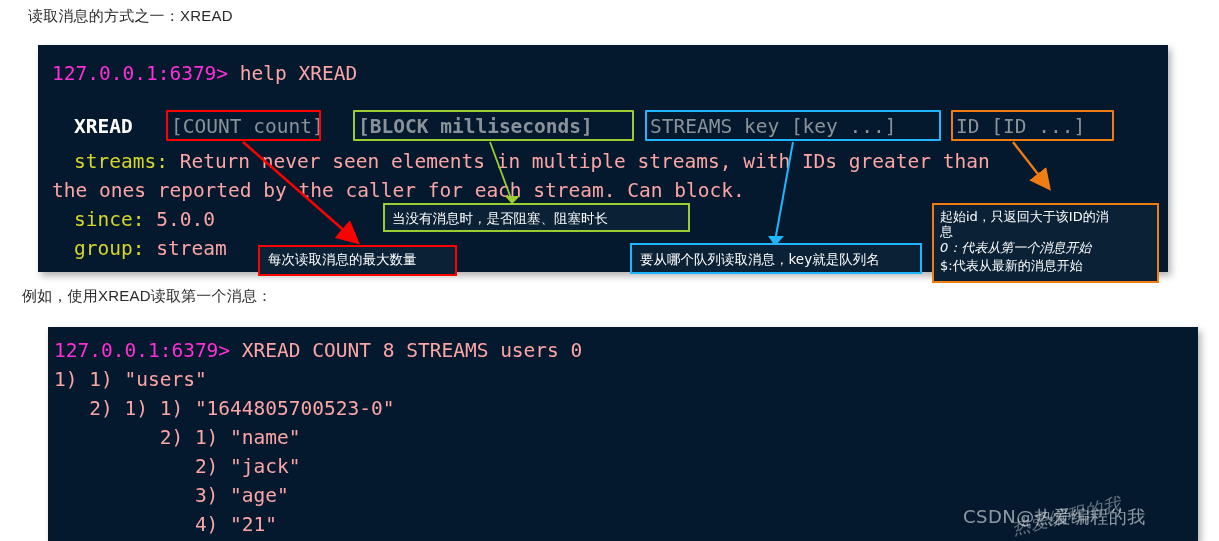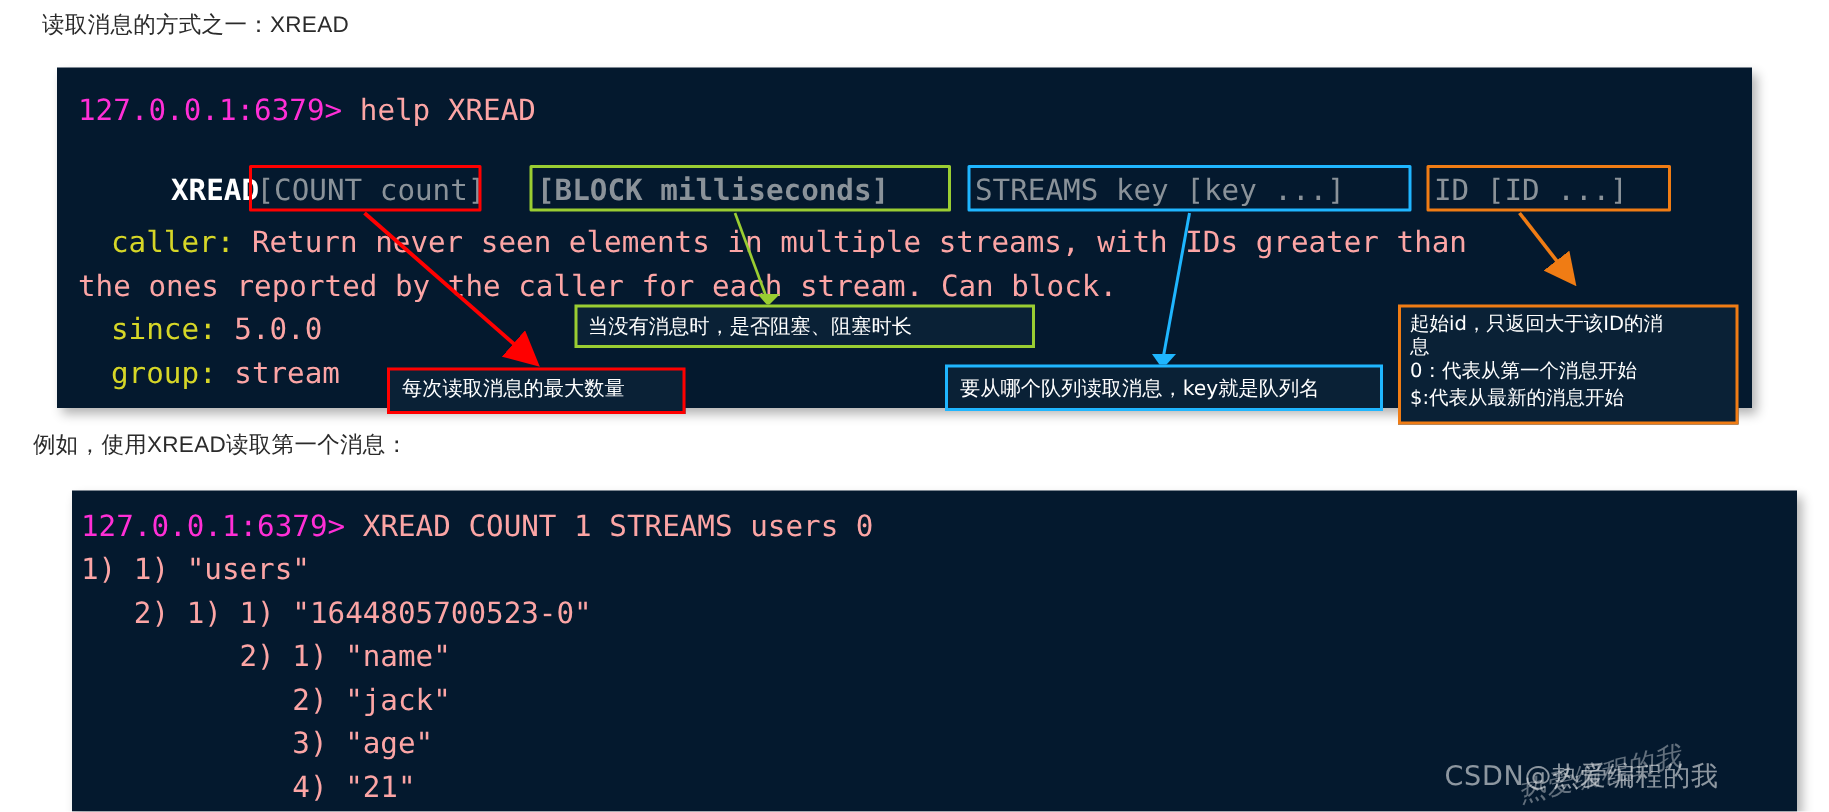--- a/index.html
+++ b/index.html
@@ -81,21 +81,21 @@
   #callout-count   { border-color: #ff0000;  left: 258px; top: 245px; width: 199px; height: 31px;
                      font-size: 13.5px; line-height: 24px; padding: 0 0 0 8px; }
   #callout-block   { border-color: #9acd32;  left: 383px; top: 203px; width: 307px; height: 29px;
                      font-size: 13.5px; line-height: 26px; padding: 0 0 0 7px; }
   #callout-streams { border-color: #1fb6ff;  left: 630px; top: 243px; width: 292px; height: 31px;
                      font-size: 13.5px; line-height: 28px; padding: 0 0 0 8px; }
   #callout-id      { border-color: #f07c14;  left: 932px; top: 203px; width: 227px; height: 80px;
                      padding: 4px 0 0 6px; }
   #callout-id .ln  { display: block; white-space: normal; }
   #callout-id .ln1 { font-size: 13px; line-height: 15px; }
-  #callout-id .ln2 { font-size: 13px; line-height: 18px; }
+  #callout-id .ln2 { font-size: 13px; line-height: 18px; font-style: italic; }
   #callout-id .ln3 { font-size: 13px; line-height: 17px; }
 
   
   .arrow-svg { position: absolute; left: 0; top: 0; width: 1219px; height: 541px;
                pointer-events: none; }
 
   
   #watermark {
     position: absolute;
     left: 963px; top: 505px;
@@ -115,27 +115,27 @@
 </head>
 <body>
 
 <div id="page">
 
   <div class="heading" id="heading-1">读取消息的方式之一：XREAD</div>
 
   <div class="terminal" id="terminal-1">
     <div class="tline" style="left:14px; top:19px;"><span class="c-prompt">127.0.0.1:6379&gt;</span><span class="c-white"> help XREAD</span></div>
 
-    <div class="tline" style="left:36px; top:72px;margin-left:40px;"><span class="c-cmdwhite">XREAD</span></div>
+    <div class="tline" style="left:36px; top:72px;"><span class="c-cmdwhite">XREAD</span></div>
     <div class="tline c-gray" style="left:133px; top:72px;">[COUNT count]</div>
     <div class="tline c-gray" style="left:320px; top:72px;font-weight:bold;">[BLOCK milliseconds]</div>
     <div class="tline c-gray" style="left:612px; top:72px;">STREAMS key [key ...]</div>
     <div class="tline c-gray" style="left:918px; top:72px;">ID [ID ...]</div>
 
-    <div class="tline" style="left:36px; top:107px;"><span class="c-yellow">caller:</span><span class="c-white"> Return never seen elements in multiple streams, with IDs greater than</span></div>
+    <div class="tline" style="left:36px; top:107px;"><span class="c-yellow">streams:</span><span class="c-white"> Return never seen elements in multiple streams, with IDs greater than</span></div>
     <div class="tline c-white" style="left:14px; top:136px;">the ones reported by the caller for each stream. Can block.</div>
 
     <div class="tline" style="left:36px; top:165px;"><span class="c-yellow">since:</span><span class="c-white"> 5.0.0</span></div>
     <div class="tline" style="left:36px; top:194px;"><span class="c-yellow">group:</span><span class="c-white"> stream</span></div>
   </div>
 
   <div class="hl" id="hl-count" style="left:166px; top:110px; width:155px; height:31px;"></div>
   <div class="hl" id="hl-block" style="left:353px; top:110px; width:281px; height:31px;"></div>
   <div class="hl" id="hl-streams" style="left:645px; top:110px; width:296px; height:31px;"></div>
   <div class="hl" id="hl-id" style="left:951px; top:110px; width:163px; height:31px;"></div>
@@ -170,21 +170,21 @@
   <div class="callout" id="callout-id">
     <span class="ln ln1">起始id，只返回大于该ID的消</span>
     <span class="ln ln1">息</span>
     <span class="ln ln2">0：代表从第一个消息开始</span>
     <span class="ln ln3">$:代表从最新的消息开始</span>
   </div>
 
   <div class="heading" id="heading-2">例如，使用XREAD读取第一个消息：</div>
 
   <div class="terminal" id="terminal-2">
-    <div class="tline" style="left:6px; top:14px;"><span class="c-prompt">127.0.0.1:6379&gt;</span><span class="c-white"> XREAD COUNT 1 STREAMS users 0</span></div>
+    <div class="tline" style="left:6px; top:14px;"><span class="c-prompt">127.0.0.1:6379&gt;</span><span class="c-white"> XREAD COUNT 8 STREAMS users 0</span></div>
 
     <div class="tline c-white" style="left:6px; top:43px;">1) 1) "users"</div>
     <div class="tline c-white" style="left:6px; top:72px;">   2) 1) 1) "1644805700523-0"</div>
     <div class="tline c-white" style="left:6px; top:101px;">         2) 1) "name"</div>
     <div class="tline c-white" style="left:6px; top:130px;">            2) "jack"</div>
     <div class="tline c-white" style="left:6px; top:159px;">            3) "age"</div>
     <div class="tline c-white" style="left:6px; top:188px;">            4) "21"</div>
 
     <div id="watermark" style="left:915px; top:178px;">
       <span>CSDN@热爱编程的我</span>

